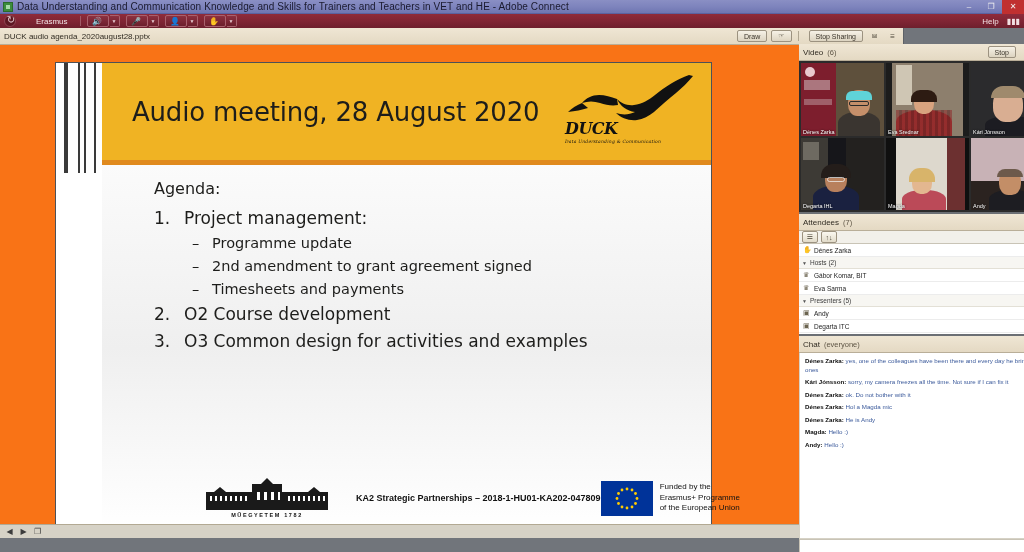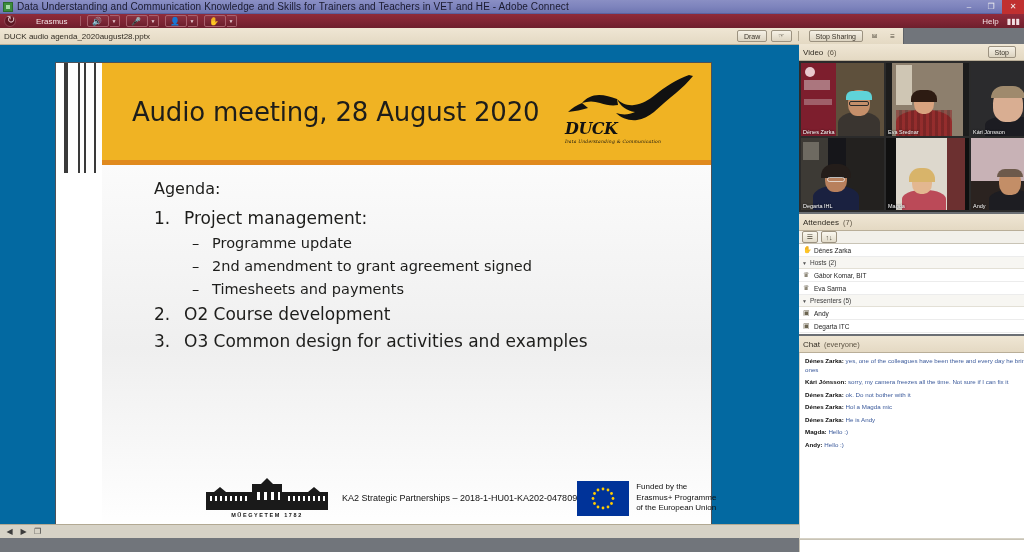--- a/index.html
+++ b/index.html
@@ -103,21 +103,21 @@
     font-size:7px; color:#3a342a; display:flex; align-items:center;
     white-space:nowrap;
   }
   .hico {
     width:13px; height:12px; margin-left:5px;
     display:flex; align-items:center; justify-content:center;
     font-size:8px; color:#4a4437;
   }
 
   #share-body {
-    flex:1 1 auto; position:relative; background:#0369a1; overflow:hidden;padding-left:15px;
+    flex:1 1 auto; position:relative; background:#f97316; overflow:hidden;padding-left:15px;
   }
   
   #slide {
     position:absolute; left:56px; top:18px; width:655px; height:467px;
     background:#ffffff; box-shadow: 0 0 0 1px #4d5157;
   }
   .slide-bars {
     position:absolute; left:0; top:0; width:46px; height:110px;
   }
   .sb { position:absolute; top:0; bottom:0; background:#3a3a3a; }
@@ -175,22 +175,22 @@
   .slide-foot {
     position:absolute; left:46px; right:6px; bottom: 10px; height: 44px;
     display:flex; align-items:center;
   }
   .bme-logo { width:126px; height:40px; flex:0 0 auto; margin-left:56px; position:relative; }
   .bme-word {
     position:absolute; left:0; bottom:0; width:126px; text-align:center;
     font-size:5.5px; letter-spacing:1.6px; color:#111; font-weight:bold;
   }
   .ka2-text {
-    font-size: 9px; color:#111; margin-left: 12px; white-space:nowrap;
-    font-family:"Liberation Sans", sans-serif; font-weight:normal;
+    font-size: 9px; color:#111; margin-left: 26px; white-space:nowrap;
+    font-family:"Liberation Sans", sans-serif; font-weight:bold;
   }
   .eu-block { margin-left:auto; display:flex; align-items:center; margin-right: 14px;}
   .eu-flag {
     width: 52px; height: 35px; background:#003399; position:relative; flex:0 0 auto;
   }
   .eu-text {
     margin-left:7px; font-size:8px; color:#111; line-height:10.5px;
     font-family:"Liberation Sans", sans-serif; white-space:nowrap;
   }
 

